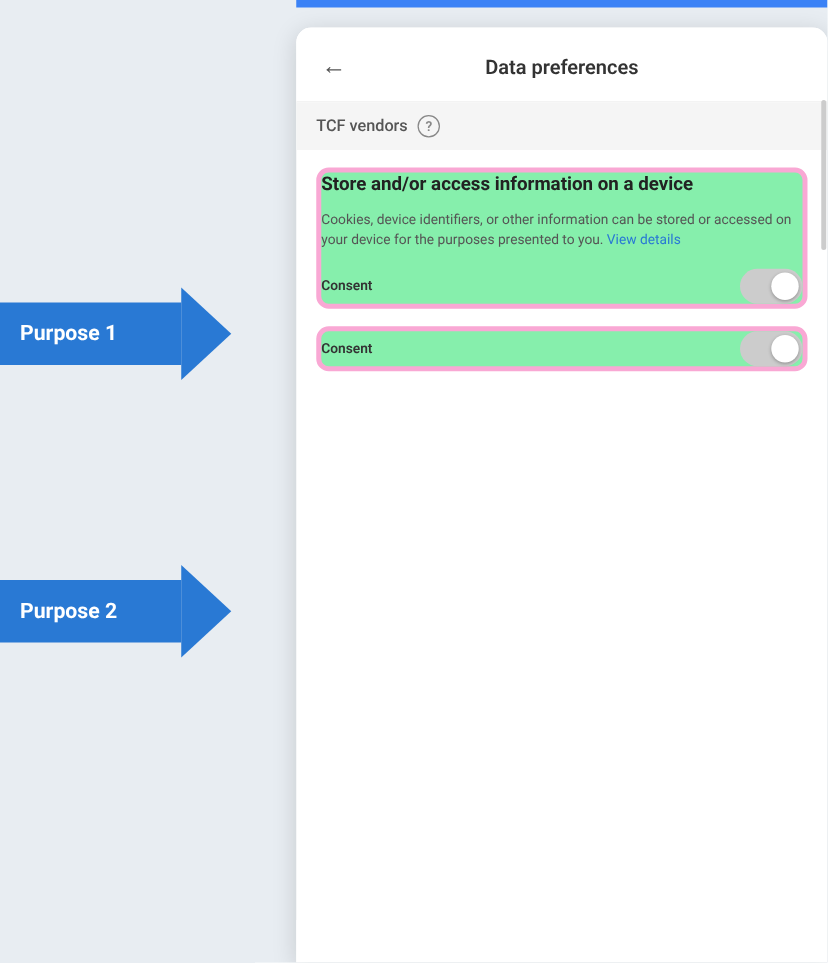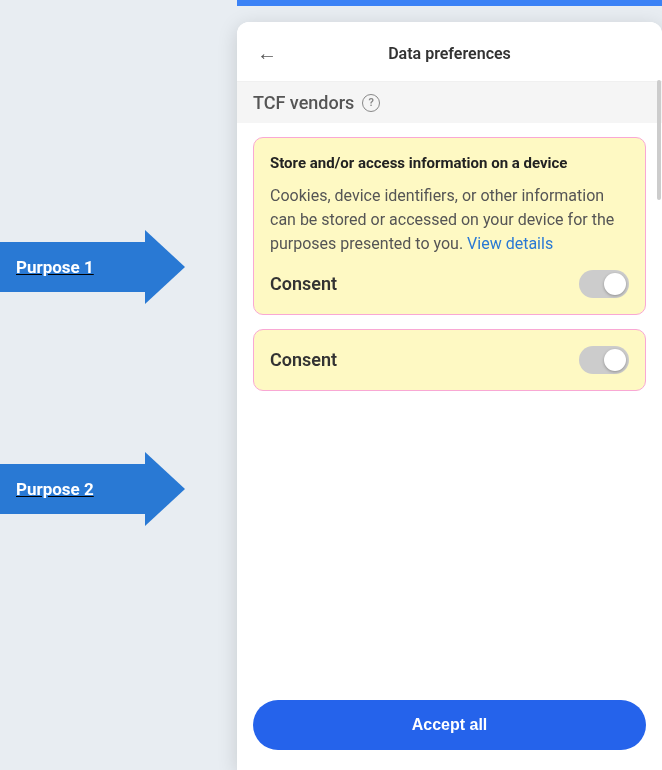--- a/index.html
+++ b/index.html
@@ -30,21 +30,20 @@
       height: 6px;
       background: #3b82f6;
     }
 
     
     .arrow {
       position: absolute;
       display: flex;
       align-items: center;
       justify-content: center;
-      text-decoration: underline;
     }
 
     .arrow-shape {
       display: flex;
       align-items: center;
     }
 
     .arrow-body {
       background: #2979d4;
       height: 50px;
@@ -170,77 +169,76 @@
     .tcf-section {
       background: #f5f5f5;
       margin: 0 -16px;
       padding: 10px 16px;
       display: flex;
       align-items: center;
       gap: 8px;
     }
 
     .tcf-label {
-      font-size: 18px;
+      font-size: 13px;
       color: #555;
       font-weight: 500;
     }
 
     .help-icon {
       width: 18px;
       height: 18px;
       border-radius: 50%;
       border: 1.5px solid #888;
       display: flex;
       align-items: center;
       justify-content: center;
       font-size: 11px;
       color: #888;
       font-weight: 600;
       cursor: pointer;
     }
 
     
     .purpose-card {
-      background: #fef9c3;
-      border: 1px solid #f9a8d4;
+      background: #86efac;
+      border: 4px solid #f9a8d4;
       border-radius: 10px;
-      padding: 16px;
       margin: 14px 0;
     }
 
     .purpose-title {
       font-size: 15px;
       font-weight: 700;
       color: #222;
       margin-bottom: 10px;
       line-height: 1.3;
     }
 
     .purpose-desc {
-      font-size: 16px;
+      font-size: 11px;
       color: #555;
       line-height: 1.5;
       margin-bottom: 14px;
     }
 
     .purpose-desc a, .view-details {
       color: #2979d4;
       text-decoration: none;
       cursor: pointer;
     }
 
     .consent-row {
       display: flex;
       align-items: center;
       justify-content: space-between;
     }
 
     .consent-label {
-      font-size: 18px;
+      font-size: 11px;
       font-weight: 600;
       color: #333;
     }
 
     
     .toggle {
       position: relative;
       width: 50px;
       height: 28px;
       cursor: pointer;
@@ -368,16 +366,15 @@
           <div class="toggle-track">
             <div class="toggle-thumb"></div>
           </div>
         </div>
       </div>
     </div>
 
   </div>
 
   <div class="modal-footer">
-    <button class="btn-accept">Accept all</button>
   </div>
 
 </div>
 
 </body></html>

